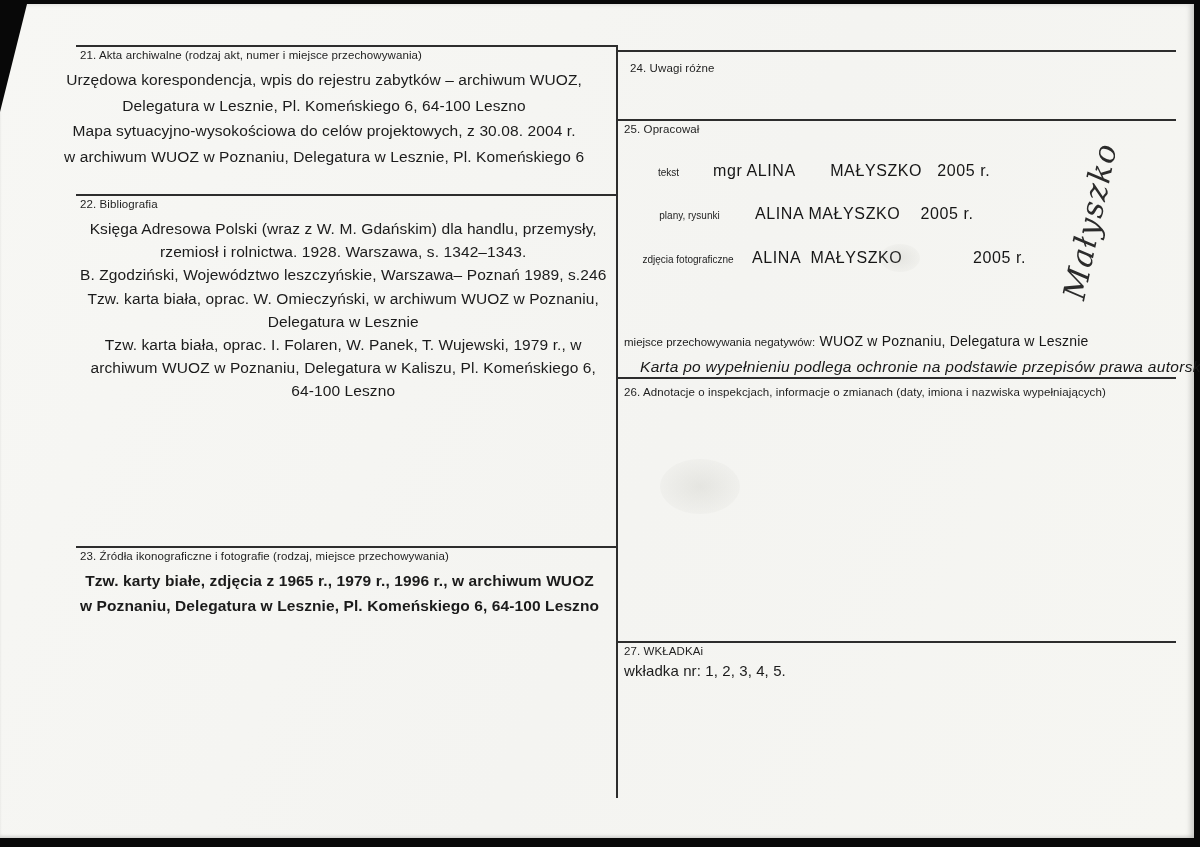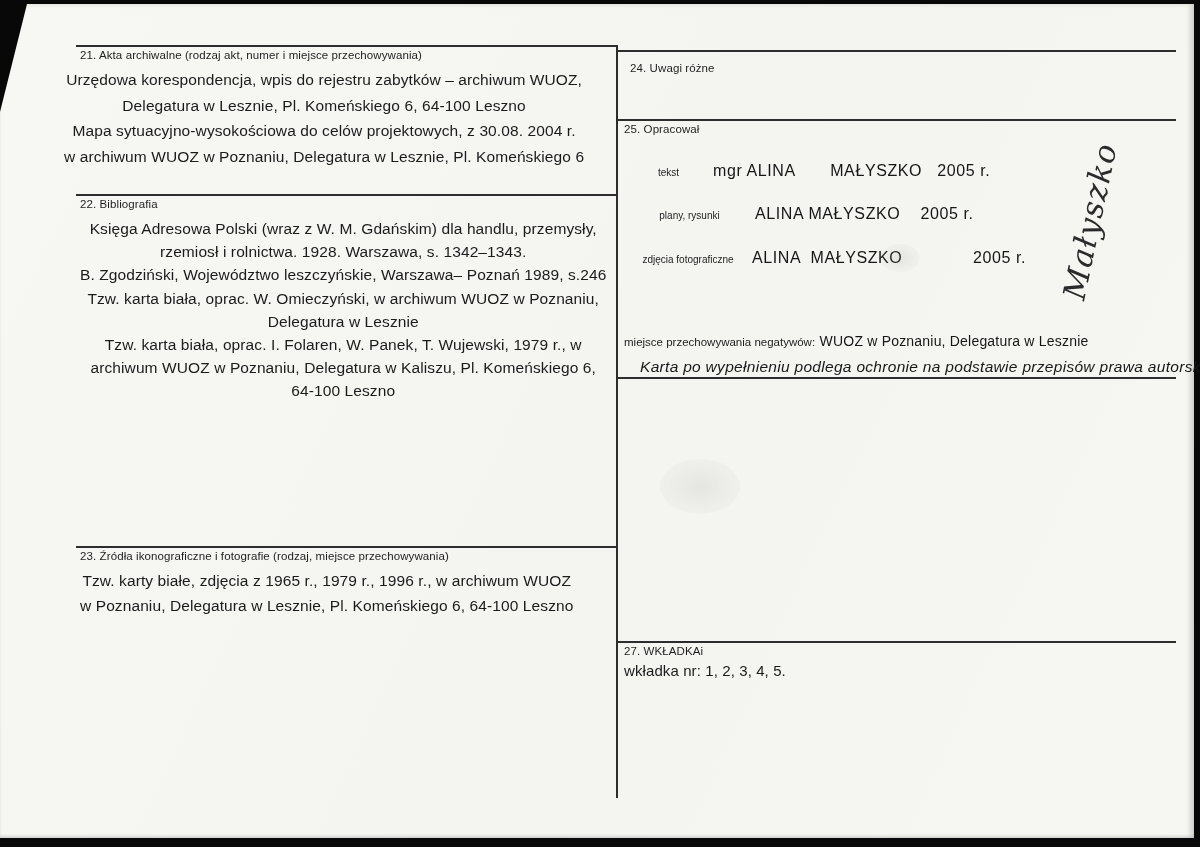--- a/index.html
+++ b/index.html
@@ -24,21 +24,21 @@
   .rule { position:absolute; background:#2d2d2d; height:1.5px; }
   .vrule { position:absolute; background:#2d2d2d; width:1.7px; }
   .hdr {
     position:absolute; font-size:11.5px; letter-spacing:0.1px; color:#1e1e1e;
     white-space:nowrap;
   }
   .bodytext { position:absolute; font-size:15.5px; color:#1b1b1b; letter-spacing:0.1px; }
   .ln { white-space:nowrap; }
   .s22 .ln { line-height:23.2px; }
   .s21 .ln { line-height:25.6px; }
-  .s23 .ln { line-height:25.4px; }
+  .s23 .ln { line-height:25.4px;font-weight:bold; }
   .ln.para-gap { margin-top:6px; }
   .opr-row { position:absolute; white-space:nowrap; }
   .opr-label { display:inline-block; font-size:10px; color:#1d1d1d; }
   .opr-value { font-size:16px; color:#161616; letter-spacing:0.6px; white-space:pre; }
   .neg-label { font-size:11.5px; color:#1d1d1d; }
   .neg-value { font-size:14px; color:#161616; letter-spacing:0.2px; }
   .copyright {
     position:absolute; font-style:italic; font-size:15.5px; letter-spacing:0.3px;
     color:#181818; white-space:nowrap;
   }
@@ -114,20 +114,21 @@
     <span class="neg-label">miejsce przechowywania negatywów:</span>
     <span class="neg-value">WUOZ w Poznaniu, Delegatura w Lesznie</span>
   </div>
 
   <div class="copyright" style="left:640px; top:354px;">Karta po wypełnieniu podlega ochronie na podstawie przepisów prawa autorskiego.</div>
 
   <div class="signature">
     <span>Małyszko</span>
   </div>
 
+  <div class="hdr" style="left:624px; top:382px;">26. Adnotacje o inspekcjach, informacje o zmianach (daty, imiona i nazwiska wypełniających)</div>
 
   <div class="hdr" style="left:624px; top:641px;">27. WKŁADKAi</div>
   <div class="bodytext" style="left:624px; top:658px; font-size:15px;">
     <div class="ln">wkładka nr: 1, 2, 3, 4, 5.</div>
   </div>
 
   <div class="smudge" style="left:660px; top:455px; width:80px; height:55px;"></div>
   <div class="smudge" style="left:880px; top:240px; width:40px; height:28px;"></div>
 
 </div>

